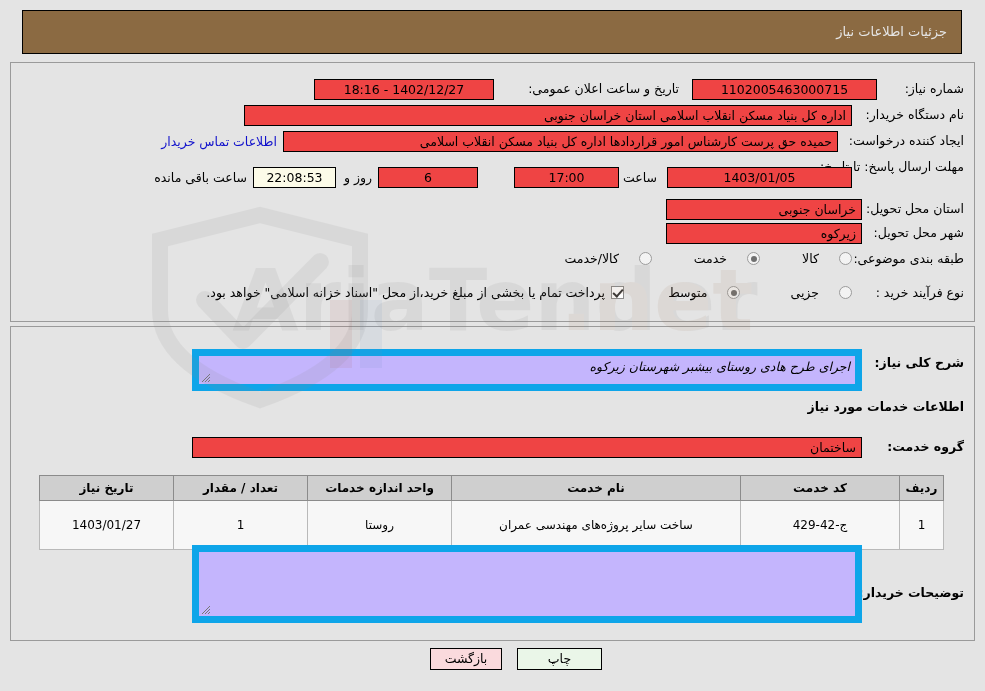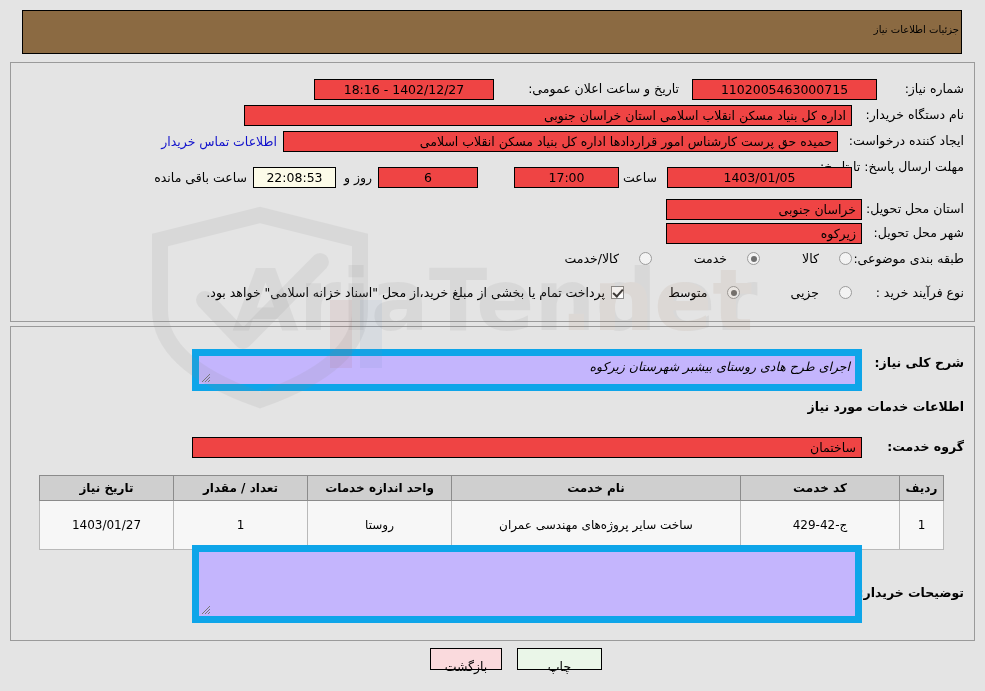--- a/index.html
+++ b/index.html
@@ -24,24 +24,24 @@
     left: 22px;
     top: 10px;
     width: 940px;
     height: 44px;
     background: #8b6a42;
     border: 1px solid #000;
     box-sizing: border-box;
   }
   .header-title {
     position: absolute;
-    right: 2px;
+    right: 14px;
     top: 13px;
-    color: #000000;
-    font-size: 10px;
+    color: #e5e5e5;
+    font-size: 13px;
     letter-spacing: 0.2px;
   }
 
   
   .watermark {
     position: absolute;
     left: 0; top: 0;
     width: 985px; height: 691px;
     pointer-events: none;
     z-index: 5;
@@ -219,21 +219,21 @@
     position: absolute;
     box-sizing: border-box;
     border: 1px solid #000;
     height: 22px;
     line-height: 20px;
     text-align: center;
     font-size: 12.5px;
     cursor: pointer;
     font-family: "DejaVu Sans", "Liberation Sans", sans-serif;
     color: #000;
-    padding: 8px;
+    padding: 0;
   }
   .btn-print { background: #eaf6e8; }
   .btn-back  { background: #fadadd; }
 </style>
 </head>
 <body>
 
 <div class="header-bar">
   <div class="header-title">جزئیات اطلاعات نیاز</div>
 </div>

